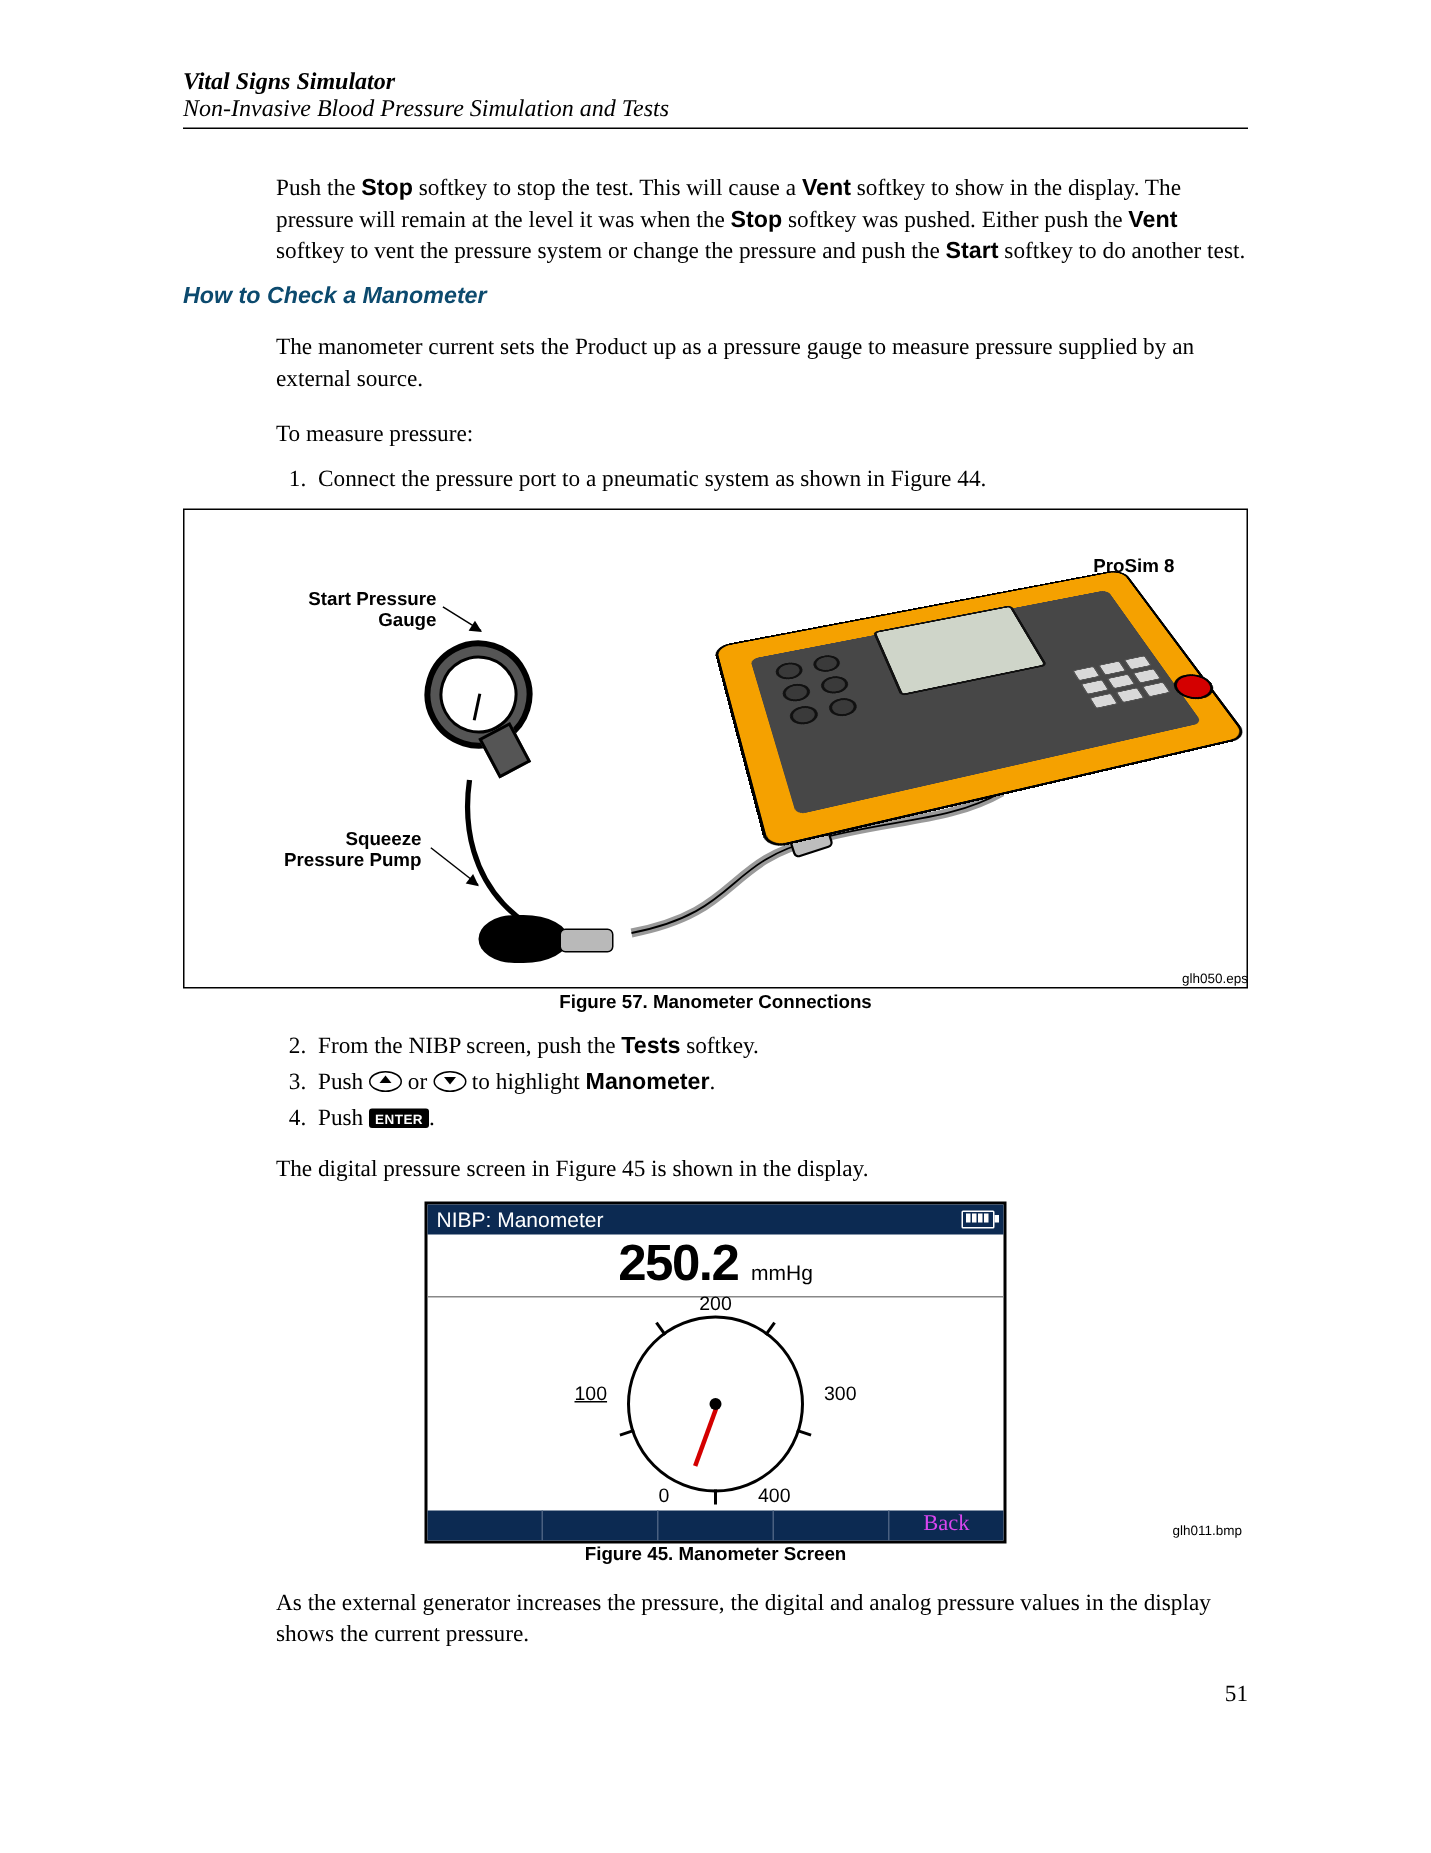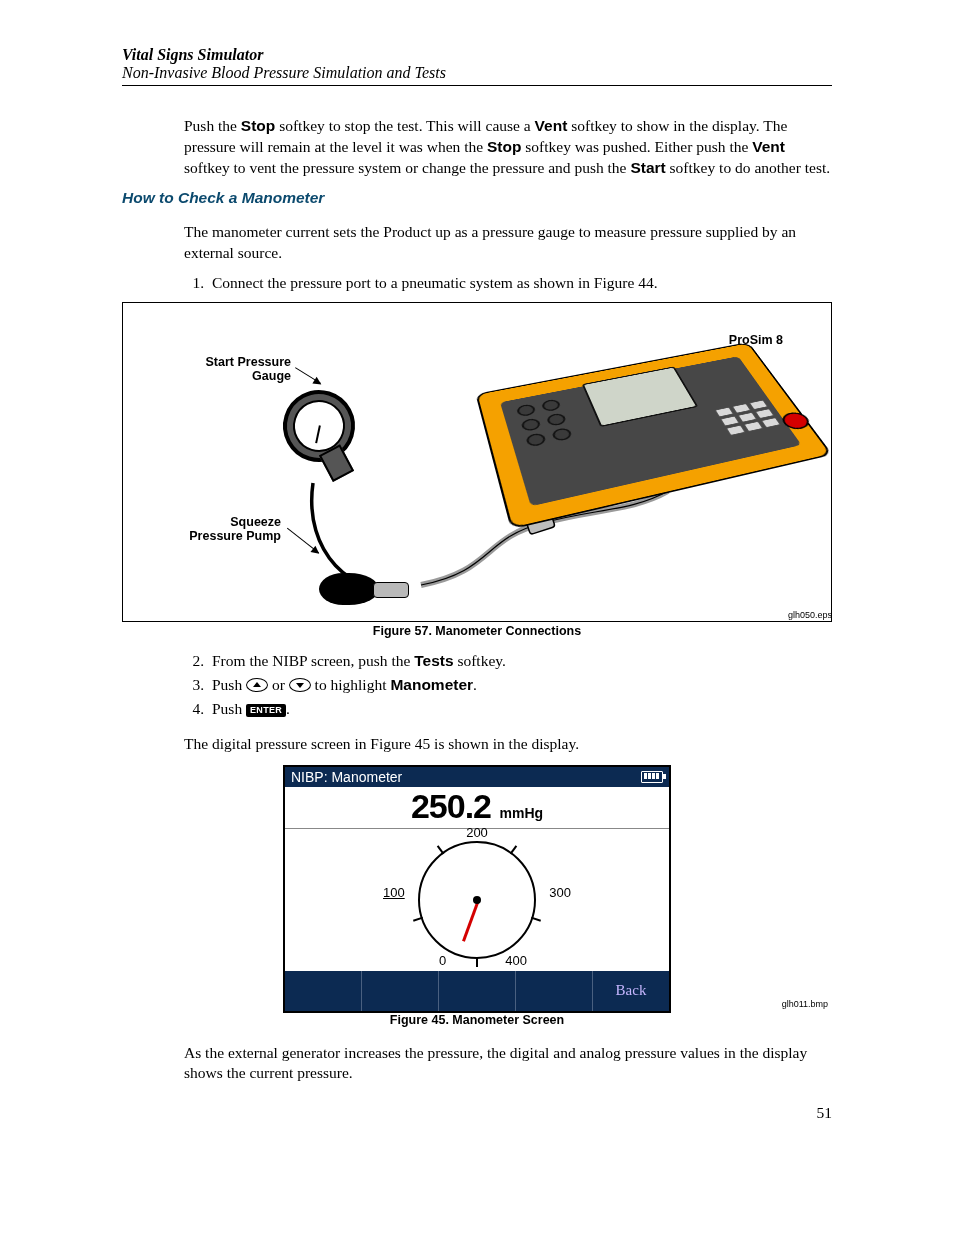--- a/index.html
+++ b/index.html
@@ -154,35 +154,35 @@
     font-family: Arial, sans-serif; font-size:14px;
     padding:2px 6px; display:flex; justify-content:space-between; align-items:center;text-align:center;
   }
   .batt{ width:20px; height:10px; border:1.5px solid #fff; border-radius:1px; position:relative;}
   .batt::after{content:"";position:absolute;right:-4px;top:2px;width:3px;height:5px;background:#fff;}
   .batt span{position:absolute;top:1.5px;width:3px;height:6px;background:#fff;}
   .scr-reading{
     text-align:center; font-family:Arial,sans-serif; font-weight:bold;
     font-size:34px; padding:0 0 2px 0; letter-spacing:-1px;
   }
-  .scr-reading .unit{ font-size:14px; font-weight:bold; letter-spacing:0;}
+  .scr-reading .unit{ font-size:14px; font-weight:normal; letter-spacing:0;}
   .dial-area{ height:142px; position:relative; border-top:1px solid #888;}
   .dial{
     position:absolute; left:50%; top:12px; transform:translateX(-50%);
     width:114px; height:114px; border:2px solid #000; border-radius:50%;
   }
   .dial-needle{
     position:absolute; left:50%; top:50%; width:3px; height:44px;
     background:#d40000; transform-origin:top center; transform:rotate(20deg);
   }
   .dial-hub{position:absolute;left:50%;top:50%;width:8px;height:8px;margin:-4px 0 0 -4px;border-radius:50%;background:#000;}
   .tick{position:absolute;left:50%;top:50%;width:2px;height:10px;background:#000;transform-origin:center -57px;}
   .dlabel{position:absolute;font-family:Arial,sans-serif;font-size:13px;}
   .scr-soft{
-    background:#0c2a52; color:#c4b5fd; display:flex; height:40px;
+    background:#0c2a52; color:#d946ef; display:flex; height:20px;
     font-family: "Times New Roman", serif; font-size:15px;
   }
   .scr-soft div{ flex:1; border-right:1px solid #4a6080; display:flex; align-items:center; justify-content:center;}
   .scr-soft div:last-child{ border-right:none; }
 
   .page-num{ text-align:right; font-size:15.5px; margin-top:20px;}
 </style>
 </head>
 <body>
 
@@ -193,20 +193,21 @@
     <div class="hdr-sub">Non-Invasive Blood Pressure Simulation and Tests</div>
   </div>
 
   <p class="body-text">
     <span>Push the </span><span class="sans-bold">Stop</span><span> softkey to stop the test. This will cause a </span><span class="sans-bold">Vent</span><span> softkey to show in the display. The pressure will remain at the level it was when the </span><span class="sans-bold">Stop</span><span> softkey was pushed. Either push the </span><span class="sans-bold">Vent</span><span> softkey to vent the pressure system or change the pressure and push the </span><span class="sans-bold">Start</span><span> softkey to do another test.</span>
   </p>
 
   <div class="heading3">How to Check a Manometer</div>
 
   <p class="body-text">The manometer current sets the Product up as a pressure gauge to measure pressure supplied by an external source.</p>
+  <p class="body-text">To measure pressure:</p>
 
   <ol class="steps">
     <li>Connect the pressure port to a pneumatic system as shown in Figure 44.</li>
   </ol>
 
   <div class="fig44">
     <svg class="tubes" viewBox="0 0 708 318">
       <path d="M190 180 C 180 250, 230 295, 280 285" stroke="#000" stroke-width="3.5" fill="none"></path>
       <path d="M298 282 C 370 268, 360 235, 420 220 C 470 206, 510 208, 545 188" stroke="#9a9a9a" stroke-width="6" fill="none"></path>
       <path d="M298 282 C 370 268, 360 235, 420 220 C 470 206, 510 208, 545 188" stroke="#000" stroke-width="1.2" fill="none"></path>

